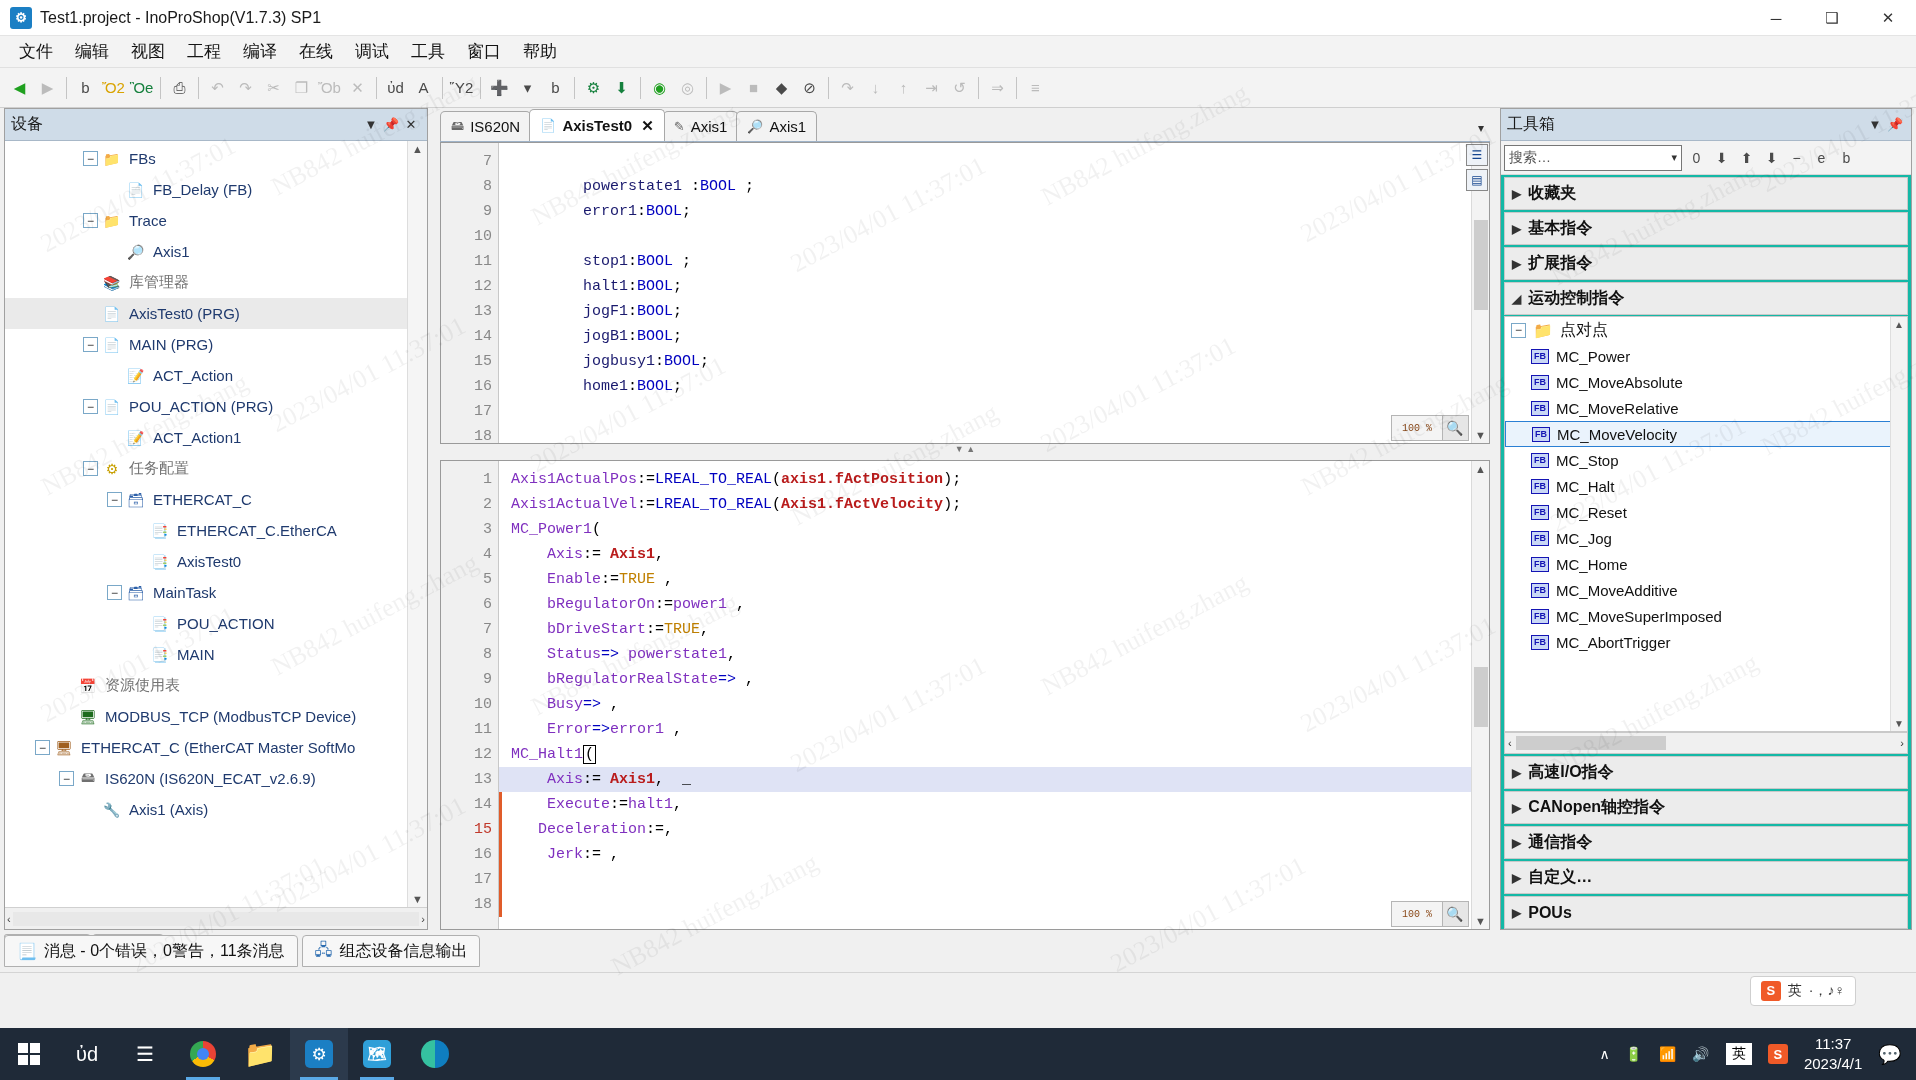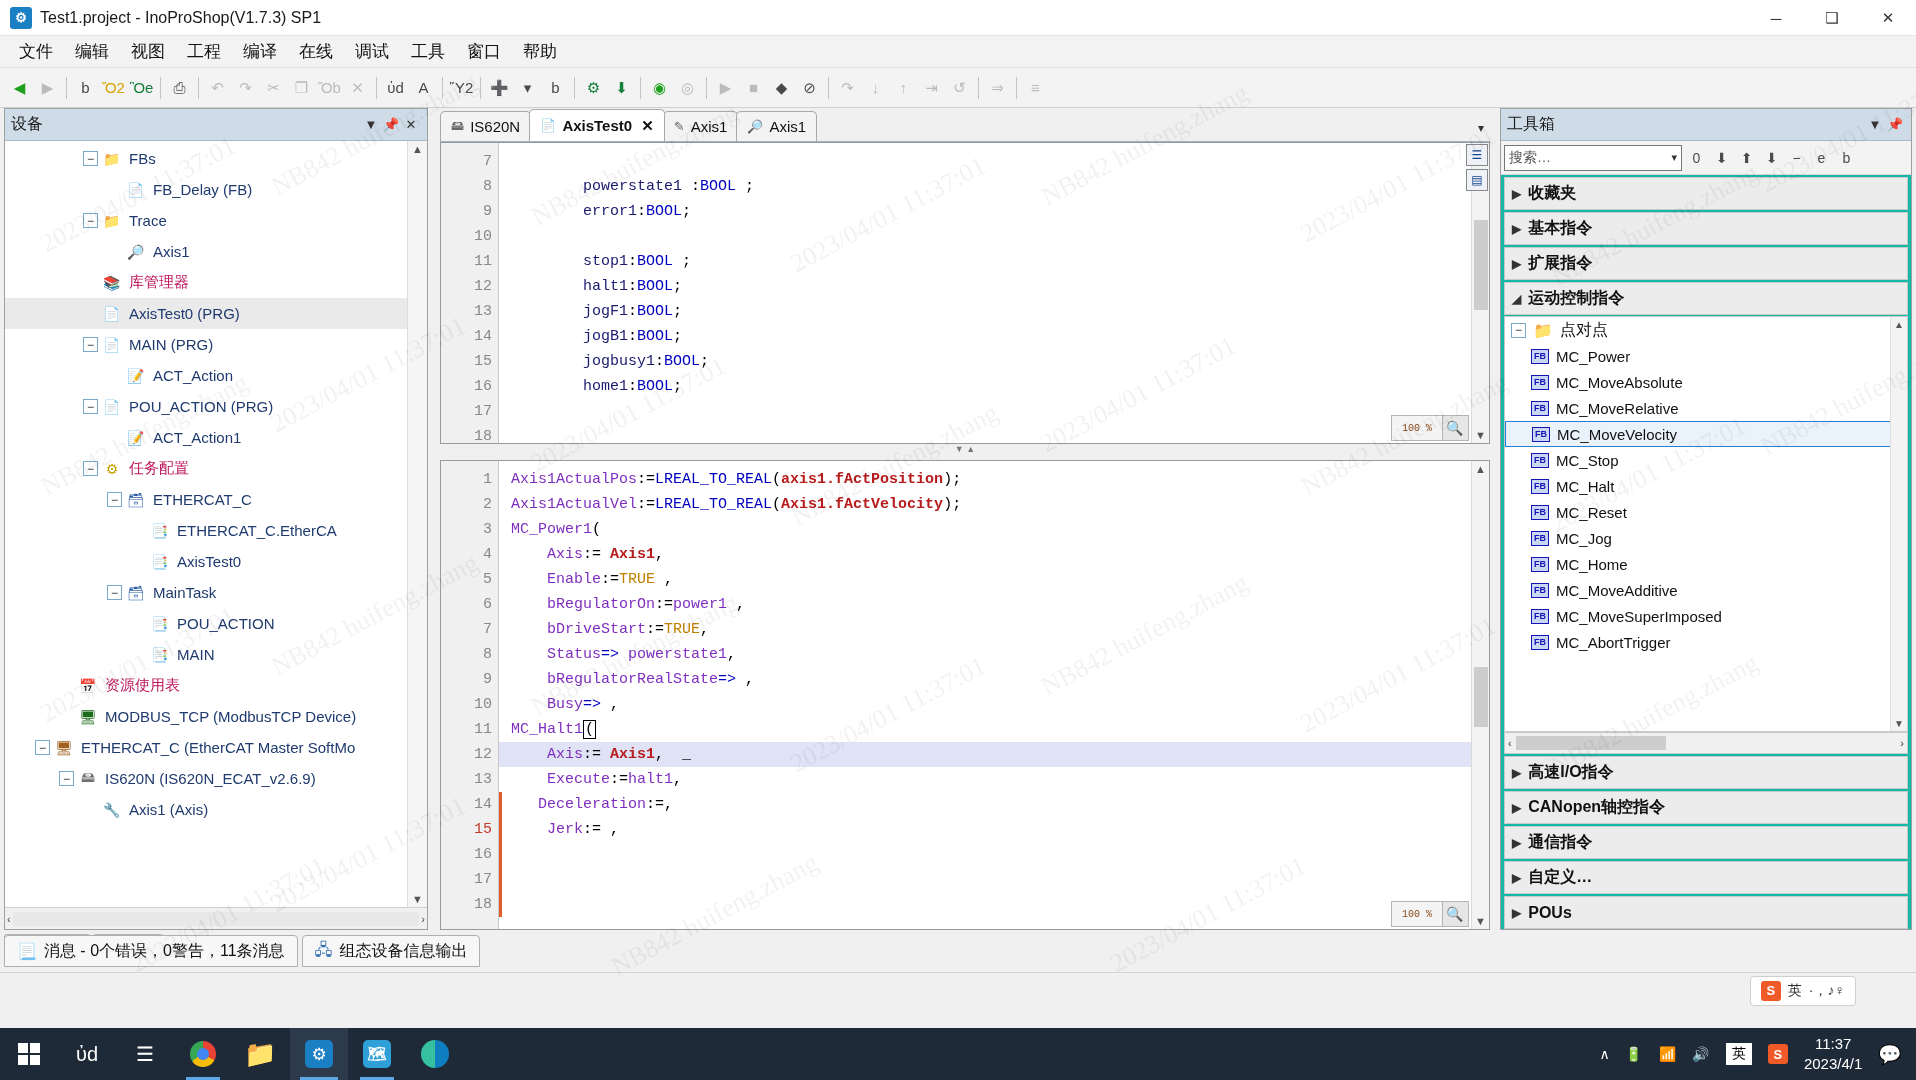--- a/index.html
+++ b/index.html
@@ -94,21 +94,21 @@
     width: 15px; height: 15px; border: 1px solid #7aa8c8;
     background: #fff; display: inline-flex; align-items: center; justify-content: center;
     font-size: 12px; color: #333; line-height: 1; margin-right: 3px; flex: 0 0 auto;
   }
   .tnode .exp.none { border: none; background: transparent; }
   .tnode .ico {
     width: 22px; height: 20px; margin-right: 6px; flex: 0 0 auto;
     display: inline-flex; align-items: center; justify-content: center; font-size: 14px;
   }
   .tnode .lbl { overflow: hidden; text-overflow: clip; }
-  .tnode .lbl.cn { color: #be185d; }
+  .tnode .lbl.cn { color: #737373; }
   .hscroll {
     height: 22px; background: #f0f0f0; border-top: 1px solid #d0d0d0;
     display: flex; align-items: center; justify-content: space-between; padding: 0 2px;
     font-size: 11px; color: #444;
   }
   .hscroll .track { flex: 1; height: 14px; background: #e8e8e8; margin: 0 2px; }
   .vscroll-col {
     position: absolute; right: 0; top: 32px; bottom: 22px; width: 20px;
     background: #f5f5f5; border-left: 1px solid #ddd;
     display: flex; flex-direction: column; justify-content: space-between; align-items: center;
@@ -647,20 +647,21 @@
             <div class="cl"><span class="k-var">Axis1ActualPos</span><span class="k-blk">:=</span><span class="k-blue">LREAL_TO_REAL</span><span class="k-blk">(</span><span class="k-pink">axis1.fActPosition</span><span class="k-blk">);</span></div>
             <div class="cl"><span class="k-var">Axis1ActualVel</span><span class="k-blk">:=</span><span class="k-blue">LREAL_TO_REAL</span><span class="k-blk">(</span><span class="k-pink">Axis1.fActVelocity</span><span class="k-blk">);</span></div>
             <div class="cl"><span class="k-var">MC_Power1</span><span class="k-blk">(</span></div>
             <div class="cl"><span class="k-var">    Axis</span><span class="k-blk">:= </span><span class="k-pink">Axis1</span><span class="k-blk">,</span></div>
             <div class="cl"><span class="k-var">    Enable</span><span class="k-blk">:=</span><span class="k-org">TRUE</span><span class="k-blk"> ,</span></div>
             <div class="cl"><span class="k-var">    bRegulatorOn</span><span class="k-blk">:=</span><span class="k-var">power1</span><span class="k-blk"> ,</span></div>
             <div class="cl"><span class="k-var">    bDriveStart</span><span class="k-blk">:=</span><span class="k-org">TRUE</span><span class="k-blk">,</span></div>
             <div class="cl"><span class="k-var">    Status</span><span class="k-blue">=&gt; </span><span class="k-var">powerstate1</span><span class="k-blk">,</span></div>
             <div class="cl"><span class="k-var">    bRegulatorRealState</span><span class="k-blue">=&gt; </span><span class="k-blk">,</span></div>
             <div class="cl"><span class="k-var">    Busy</span><span class="k-blue">=&gt; </span><span class="k-blk">,</span></div>
+            <div class="cl"><span class="k-var">    Error</span><span class="k-blue">=&gt;</span><span class="k-var">error1</span><span class="k-blk"> ,</span></div>
             <div class="cl"><span class="k-var">MC_Halt1</span><span class="k-blk" style="border: 1px solid rgb(0, 0, 0); padding: 0px 1px;">(</span></div>
             <div class="cl hl"><span class="k-var">    Axis</span><span class="k-blk">:= </span><span class="k-pink">Axis1</span><span class="k-blk">,</span><span style="color: rgb(0, 0, 0);">  _</span></div>
             <div class="cl"><span class="k-var">    Execute</span><span class="k-blk">:=</span><span class="k-var">halt1</span><span class="k-blk">,</span></div>
             <div class="cl"><span class="k-var">   Deceleration</span><span class="k-blk">:=,</span></div>
             <div class="cl"><span class="k-var">    Jerk</span><span class="k-blk">:= ,</span></div>
             <div class="ln-marker" style="top: 331px; height: 125px;"></div>
           </div>
       </div>
       <div class="pane-scroll-v">
         <span>▲</span>

